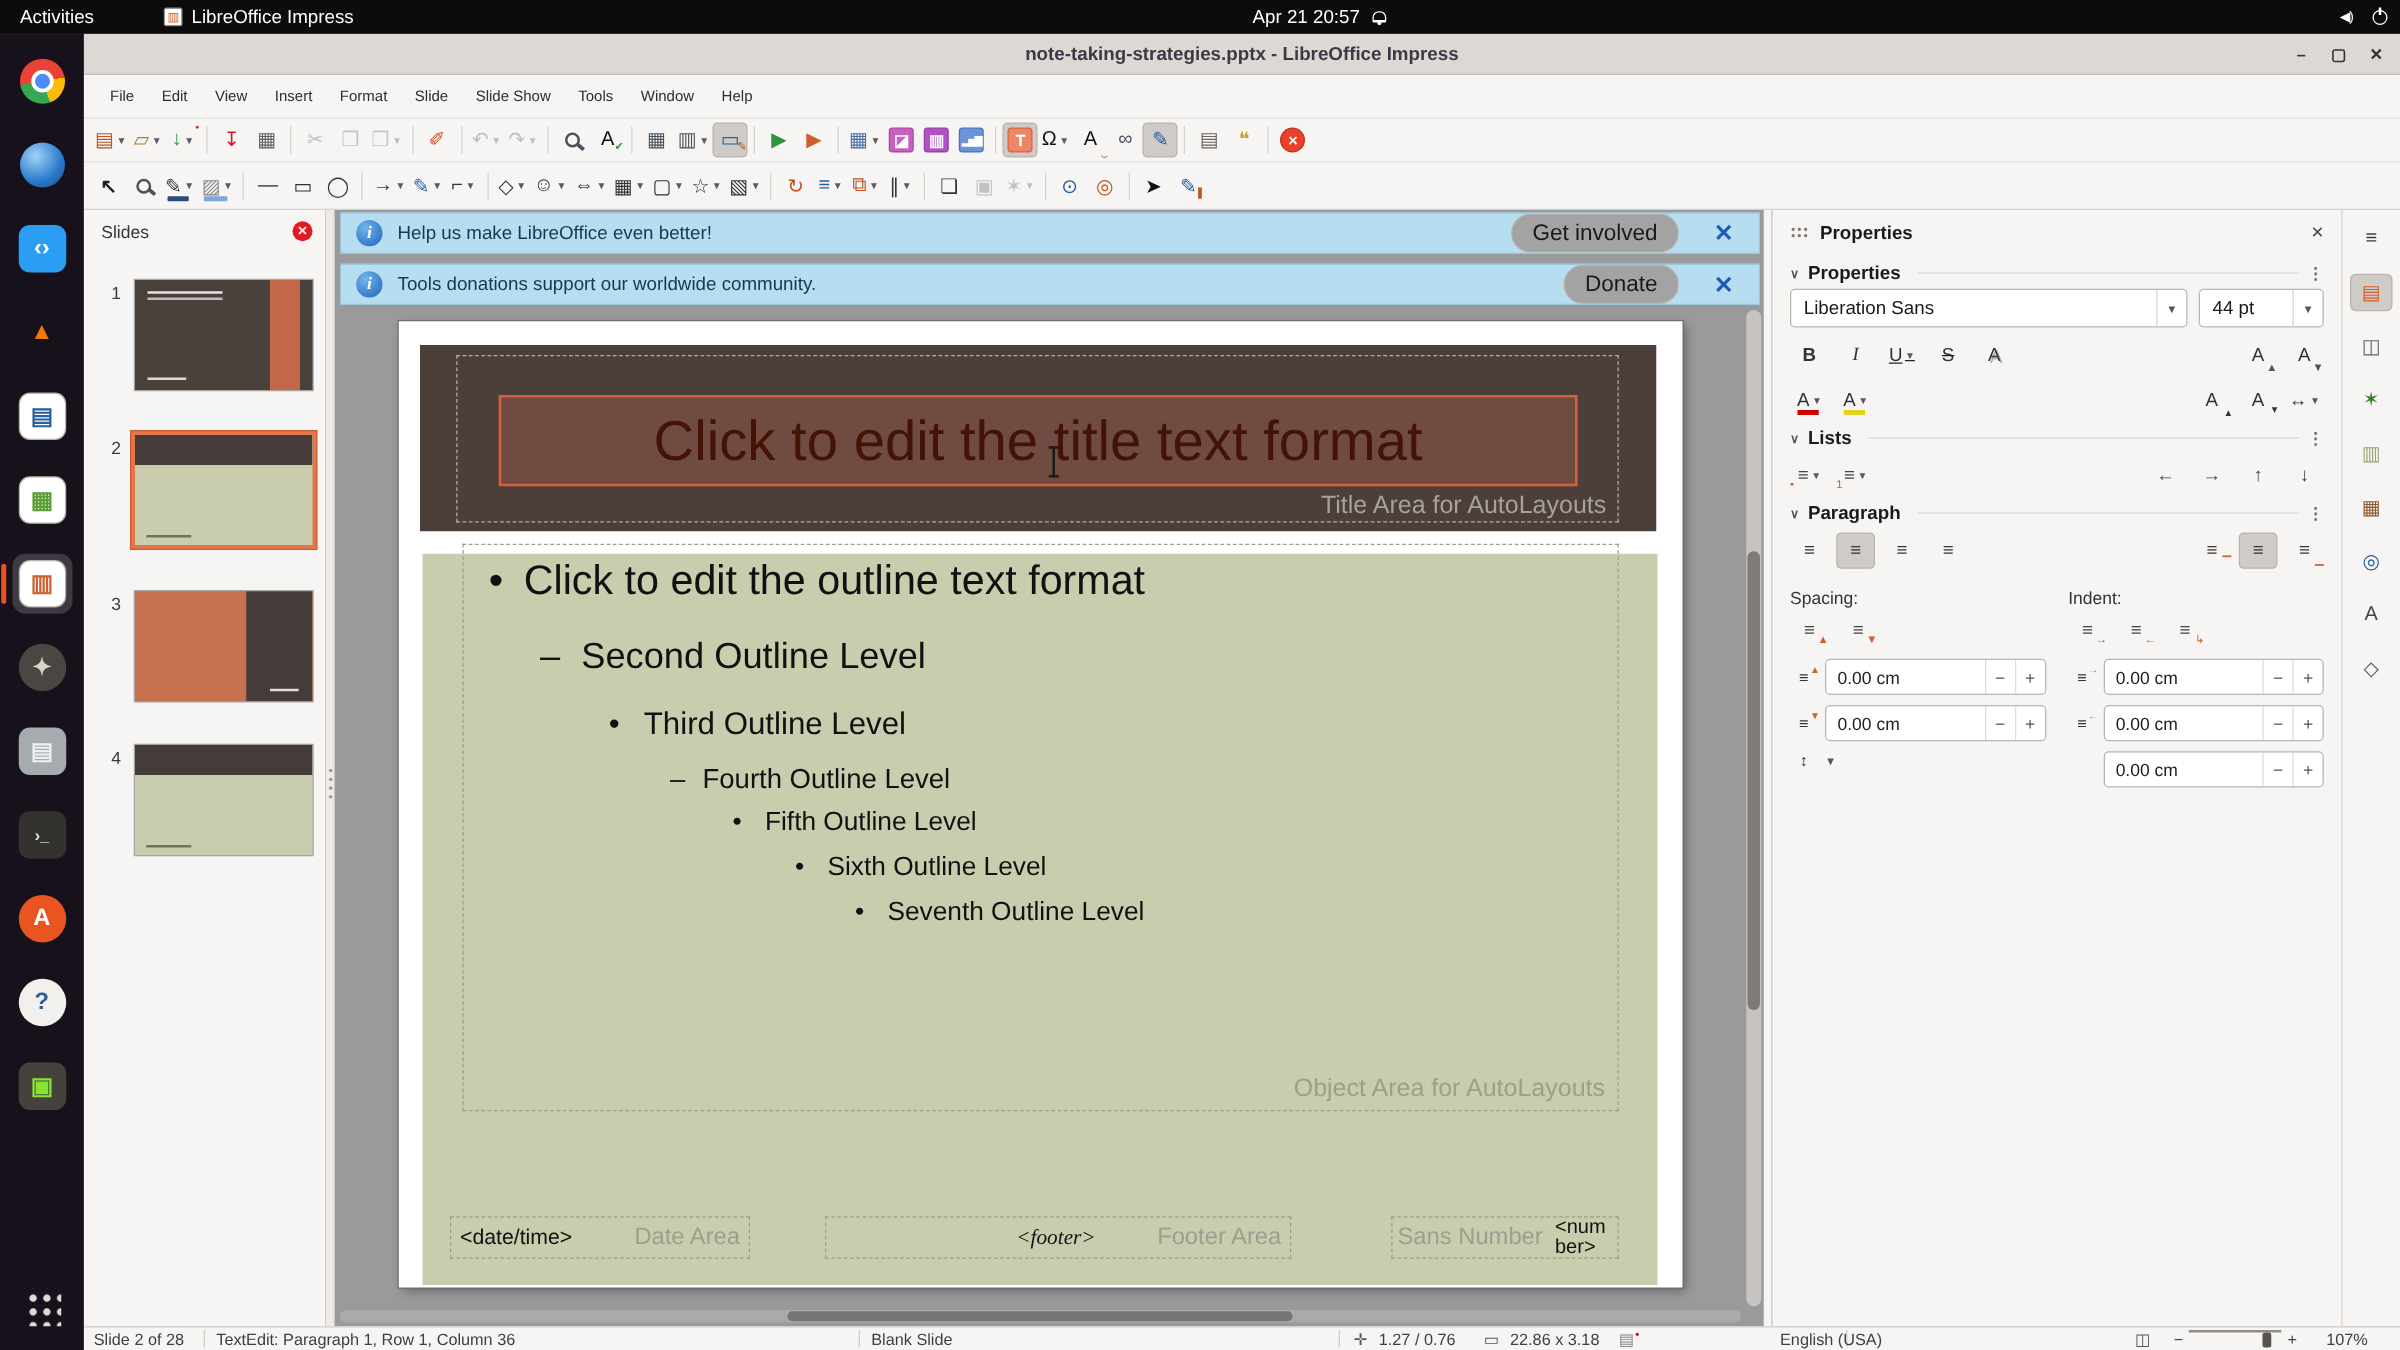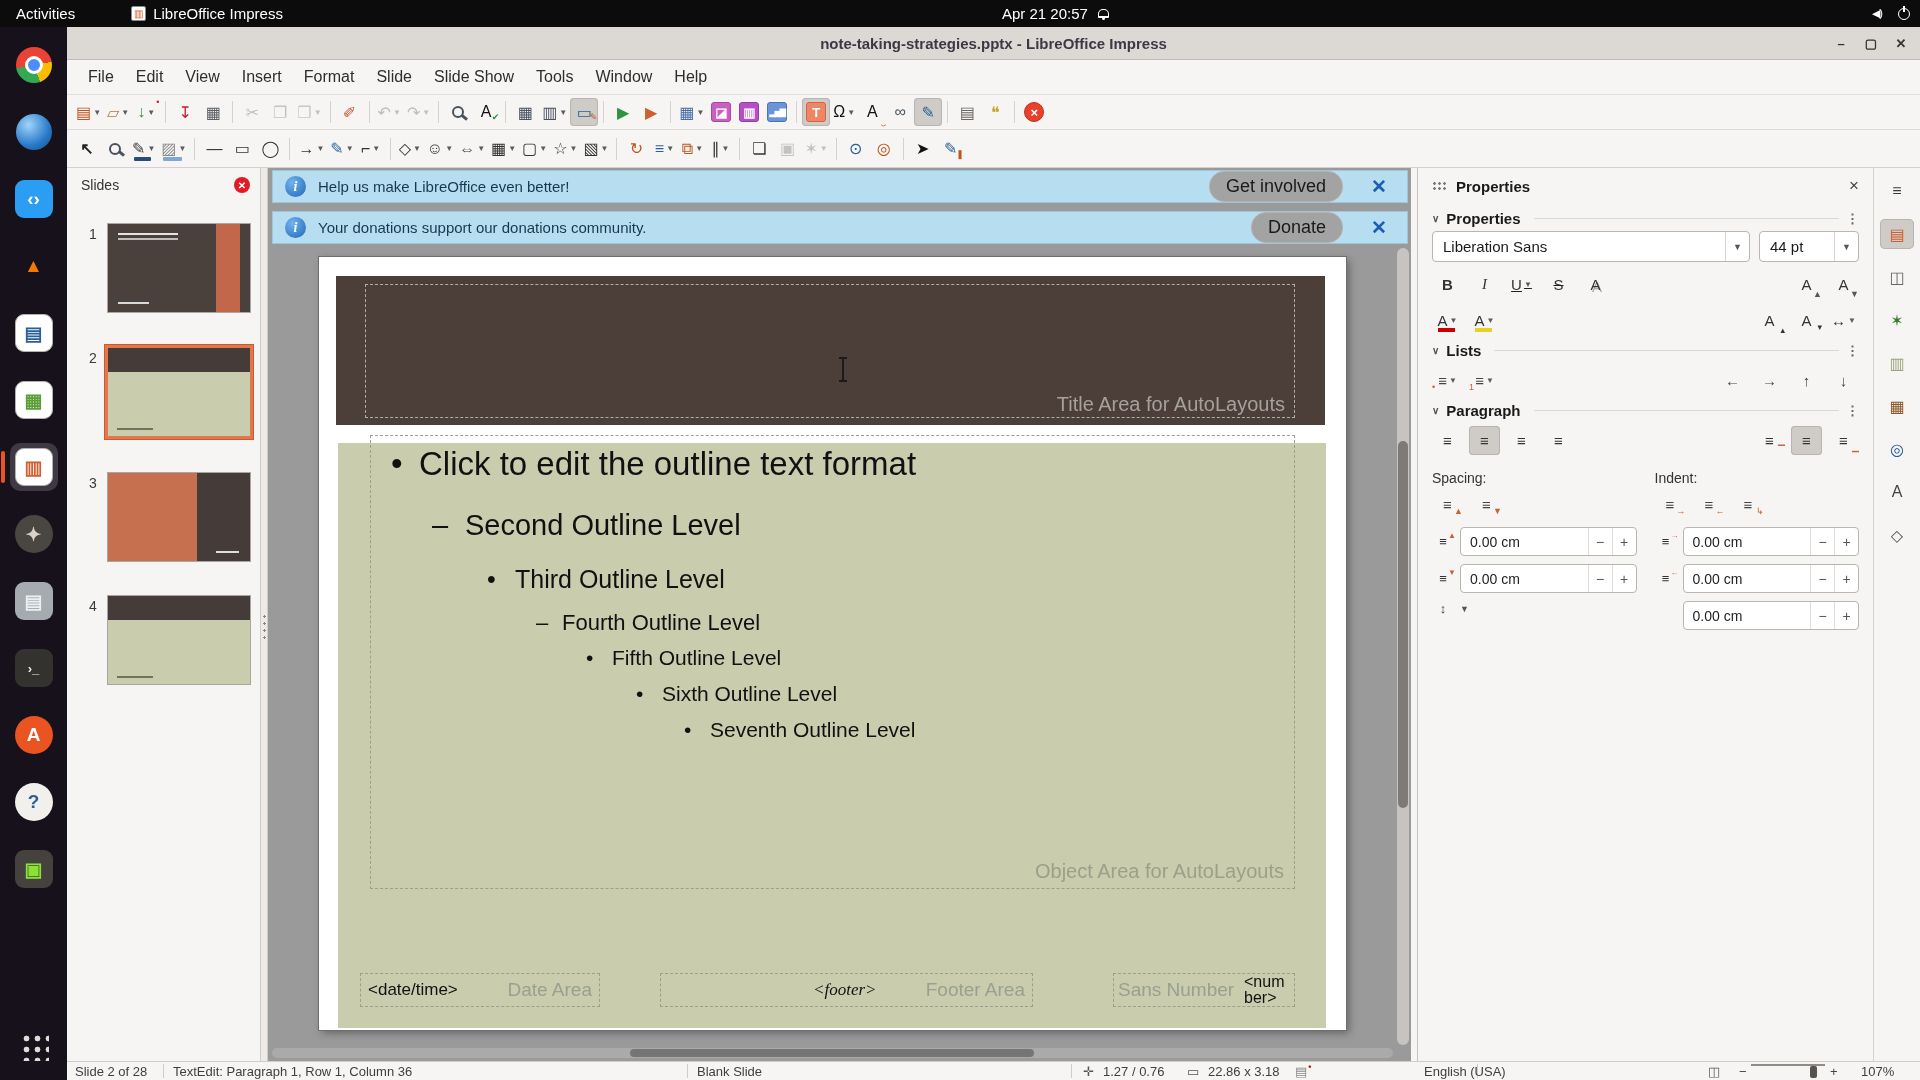--- a/index.html
+++ b/index.html
@@ -30,21 +30,21 @@
   .art-chrome{width:36px;height:36px;border-radius:50%;background:conic-gradient(from -40deg,#ea4335 0 120deg,#fbbc05 0 200deg,#34a853 0 300deg,#ea4335 0 360deg);position:relative}
   .art-chrome::after{content:"";position:absolute;inset:9px;background:#4e8cf7;border:3.5px solid #fff;border-radius:50%}
   .art-sphere{width:36px;height:36px;border-radius:50%;background:radial-gradient(circle at 35% 30%,#9fd4fa,#2a79c9 60%,#174f8a)}
   .art-grid{width:30px;height:30px;background:radial-gradient(circle,#dfdcd8 2.6px,transparent 3.2px);background-size:11px 11px;background-position:2px 2px}
 
   
   .win{position:absolute;left:67px;top:27px;width:1853px;height:1053px;background:#f6f5f4;z-index:30}
   .titlebar{height:33px;background:#dcd8d4;border-bottom:1px solid #bfbbb7;display:flex;align-items:center;justify-content:center;position:relative;font-size:15px;font-weight:bold;color:#3d3846}
   .wctrls{position:absolute;right:8px;top:0;height:100%;display:flex;align-items:center;gap:8px}
   .wbtn{width:22px;height:22px;border-radius:50%;display:flex;align-items:center;justify-content:center;font-size:13px;color:#333}
-  .menubar{height:34px;display:flex;align-items:center;padding-left:10px;font-size:16px;color:#2e2e2e;background:#f6f5f4}
+  .menubar{height:34px;display:flex;align-items:center;padding-left:10px;font-size:12px;color:#2e2e2e;background:#f6f5f4}
   .menu-item{padding:4px 11px;border-radius:3px}
 
   
   .toolbar{display:flex;align-items:center;padding:0 6px;background:#f6f5f4}
   #tb1{height:36px;border-top:1px solid #e4e1dd;border-bottom:1px solid #dedbd7}
   #tb2{height:38px;border-bottom:1px solid #d5d1cd}
   .ic{height:28px;min-width:28px;padding:0 3px;border-radius:4px;display:flex;align-items:center;justify-content:center;position:relative;font-size:16px;flex:0 0 auto}
   .ic.act{background:#cfcbc7;box-shadow:inset 0 0 0 1px #b8b4b0}
   .ic.dis{opacity:.35;filter:grayscale(1)}
   .ic .dd{font-size:8px;color:#5a5a5a;margin-left:2px}
@@ -545,29 +545,32 @@
       <div class="canvasarea">
         <div id="infobars">
             <div class="infobar" style="top: 2px;">
               <span class="info-icon">i</span>
               <span class="info-text">Help us make LibreOffice even better!</span>
               <span class="info-btn">Get involved</span>
               <span class="info-x">✕</span>
             </div>
             <div class="infobar" style="top: 43px;">
               <span class="info-icon">i</span>
-              <span class="info-text">Your donations support our donations community.</span>
+              <span class="info-text">Tools donations support our worldwide community.</span>
               <span class="info-btn">Donate</span>
               <span class="info-x">✕</span>
             </div>
           </div>
 
         <div class="page">
           <div class="tband">
             <div class="tdash"></div>
+            <div class="tedit">
+              <span>Click to edit the title text format</span>
+            </div>
             <div class="tarea-label">Title Area for AutoLayouts</div>
           </div>
 
           <div class="sband"></div>
           <div class="odash"></div>
           <div id="outline">
               <div class="oline" style="top: 188px; left: 100px; font-size: 33px;">Click to edit the outline text format<span class="ob" style="left: -28px;">•</span></div>
               <div class="oline" style="top: 252px; left: 146px; font-size: 29px;">Second Outline Level<span class="ob" style="left: -33px;">–</span></div>
               <div class="oline" style="top: 308px; left: 196px; font-size: 25px;">Third Outline Level<span class="ob" style="left: -28px;">•</span></div>
               <div class="oline" style="top: 353px; left: 243px; font-size: 22px;">Fourth Outline Level<span class="ob" style="left: -26px;">–</span></div>

